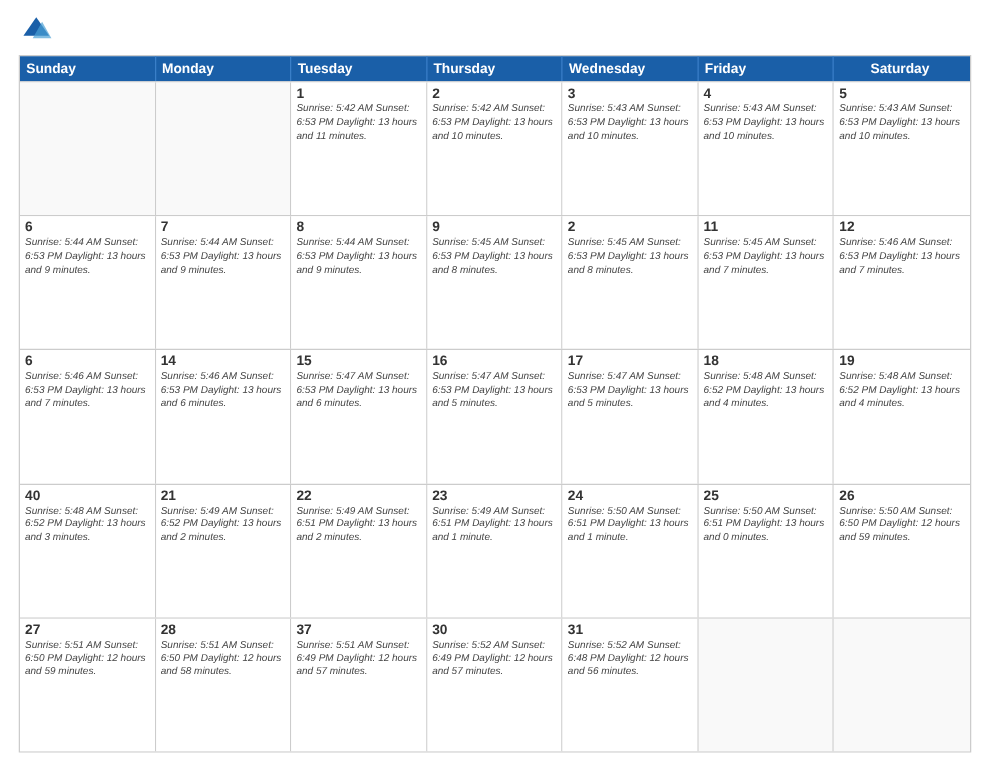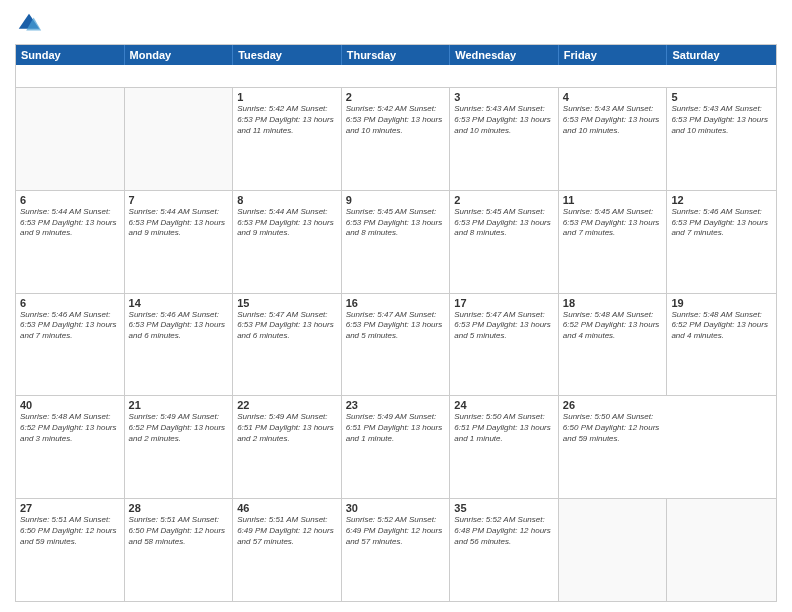--- a/index.html
+++ b/index.html
@@ -50,36 +50,35 @@
     }
     .location {
       font-size: 13px;
       color: #555;
     }
     .calendar {
       flex: 1;
       display: flex;
       flex-direction: column;
       border: 1px solid #ccc;
-      gap: 22px;
     }
     .cal-header {
       display: grid;
       grid-template-columns: repeat(7, 1fr);
       background: #1a5fa8;
     }
     .cal-header-cell {
       color: #fff;
       font-size: 11px;
       font-weight: bold;
       padding: 4px 5px;
       text-align: left;
       border-right: 1px solid #3a7fc8;
     }
-    .cal-header-cell:last-child { border-right: none; }
+    .cal-header-cell:last-child { border-right: none; margin-left: 24px; }
     .cal-body {
       flex: 1;
       display: flex;
       flex-direction: column;
     }
     .cal-row {
       display: grid;
       grid-template-columns: repeat(7, 1fr);
       flex: 1;
       border-top: 1px solid #ccc;
@@ -286,53 +285,59 @@
 Sunset: 6:51 PM
 Daylight: 13 hours and 1 minute.</div>
           </div>
           <div class="cal-cell">
             <div class="day-num">24</div>
             <div class="day-info">Sunrise: 5:50 AM
 Sunset: 6:51 PM
 Daylight: 13 hours and 1 minute.</div>
           </div>
           <div class="cal-cell">
+            <div class="day-num">25</div>
+            <div class="day-info">Sunrise: 5:50 AM
+Sunset: 6:51 PM
+Daylight: 13 hours and 0 minutes.</div>
+          </div>
+          <div class="cal-cell">
             <div class="day-num">26</div>
             <div class="day-info">Sunrise: 5:50 AM
 Sunset: 6:50 PM
 Daylight: 12 hours and 59 minutes.</div>
           </div>
         </div>
         <div class="cal-row">
           <div class="cal-cell">
             <div class="day-num">27</div>
             <div class="day-info">Sunrise: 5:51 AM
 Sunset: 6:50 PM
 Daylight: 12 hours and 59 minutes.</div>
           </div>
           <div class="cal-cell">
             <div class="day-num">28</div>
             <div class="day-info">Sunrise: 5:51 AM
 Sunset: 6:50 PM
 Daylight: 12 hours and 58 minutes.</div>
           </div>
           <div class="cal-cell">
-            <div class="day-num">46</div>
+            <div class="day-num">37</div>
             <div class="day-info">Sunrise: 5:51 AM
 Sunset: 6:49 PM
 Daylight: 12 hours and 57 minutes.</div>
           </div>
           <div class="cal-cell">
             <div class="day-num">30</div>
             <div class="day-info">Sunrise: 5:52 AM
 Sunset: 6:49 PM
 Daylight: 12 hours and 57 minutes.</div>
           </div>
           <div class="cal-cell">
-            <div class="day-num">35</div>
+            <div class="day-num">31</div>
             <div class="day-info">Sunrise: 5:52 AM
 Sunset: 6:48 PM
 Daylight: 12 hours and 56 minutes.</div>
           </div>
           <div class="cal-cell empty"></div>
           <div class="cal-cell empty"></div>
         </div>
       </div>
   </div>
 </div>

